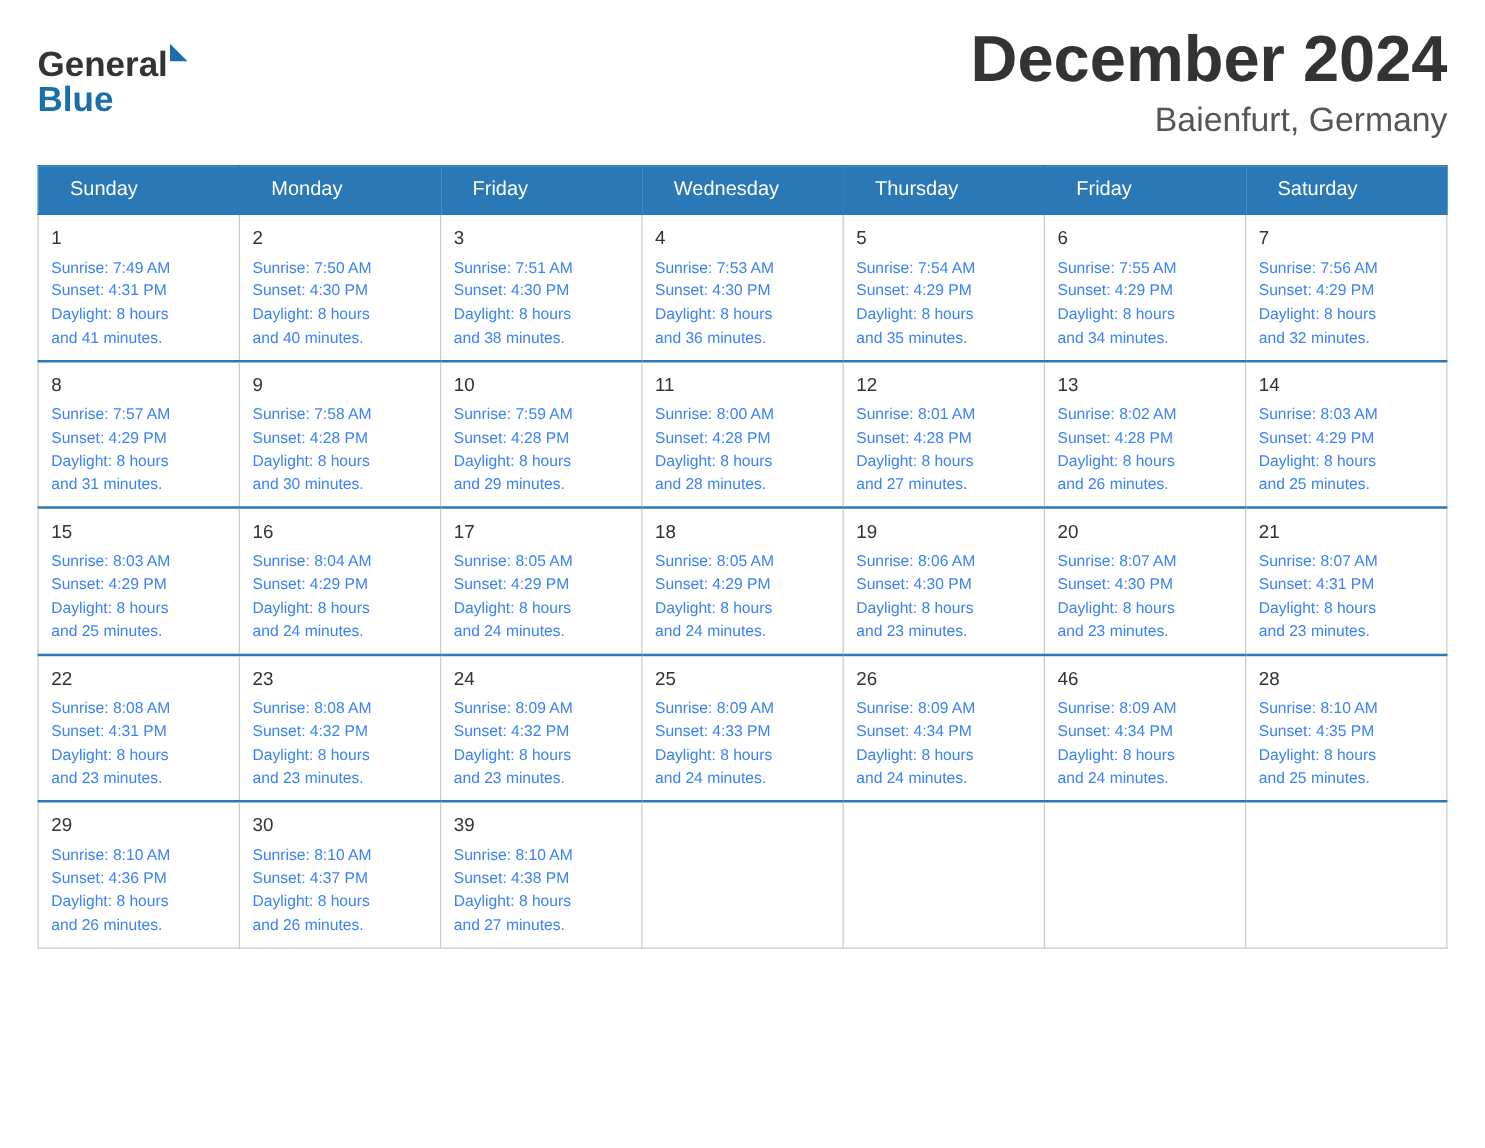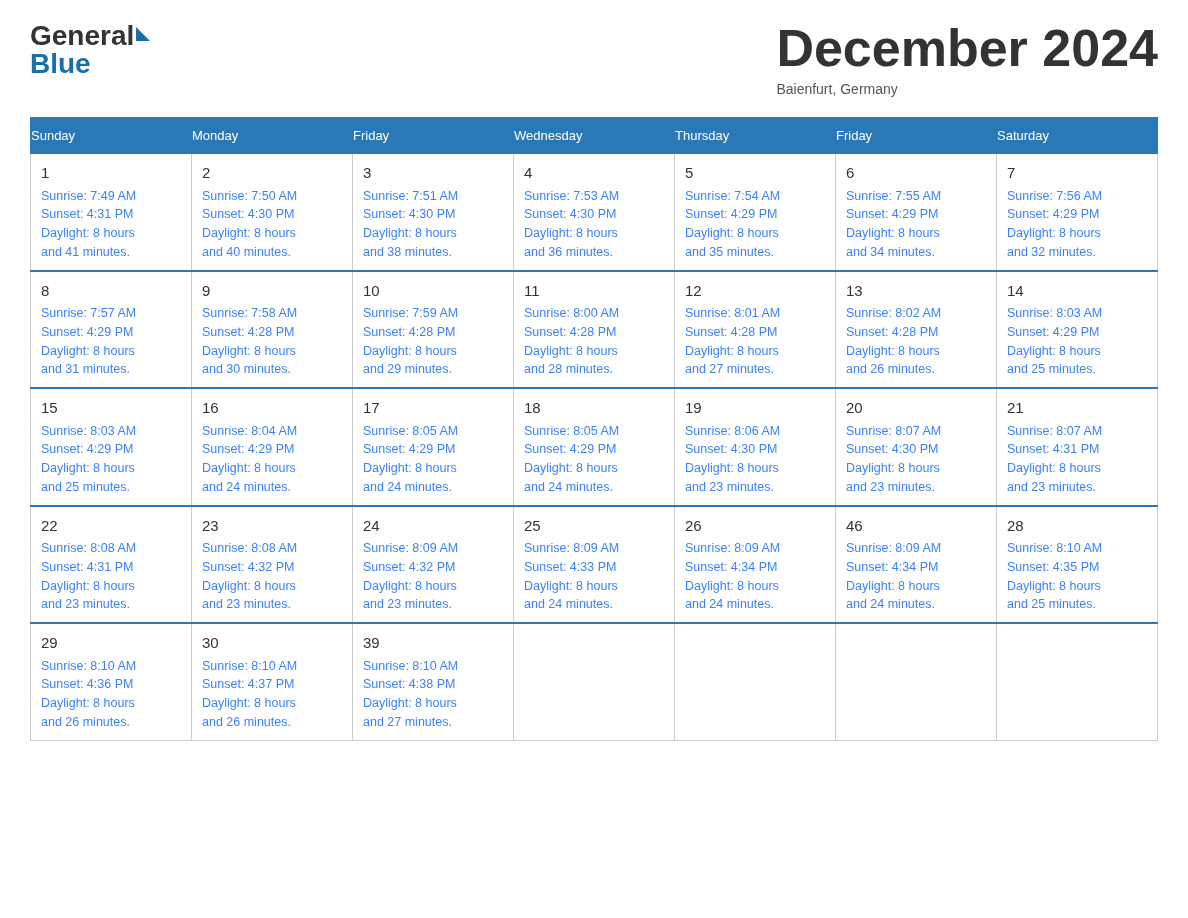--- a/index.html
+++ b/index.html
@@ -23,63 +23,64 @@
     }
     .logo-text {
       font-size: 28px;
       font-weight: bold;
       color: #333;
       display: flex;
       align-items: center;
     }
     .logo-general {
       color: #333;
+      margin-top: 16px;
     }
     .logo-arrow {
       display: inline-block;
       width: 0;
       height: 0;
       border-left: 14px solid #1a6fa8;
       border-top: 14px solid transparent;
       border-bottom: 0px solid transparent;
       margin-left: 2px;
       margin-top: -4px;
     }
     .logo-blue {
       color: #1a6fa8;
       font-size: 28px;
       font-weight: bold;
       margin-top: -4px;
     }
     .title-area {
-      text-align: left;
+      text-align: right;
       margin-left: 35px;
     }
     .month-title {
       font-size: 52px;
       font-weight: bold;
       color: #333;
       line-height: 1.1;
     }
     .location {
-      font-size: 14px;
+      font-size: 27px;
       color: #555;
       margin-top: 4px;
     }
     table {
       width: 100%;
       border-collapse: collapse;
       font-size: 13px;
     }
     thead tr th {
       background-color: #2a78b5;
       color: #fff;
-      padding: 10px 0;
+      padding: 10px 25px;
       text-align: left;
-      font-size: 13px;
+      font-size: 16px;
       font-weight: normal;
       border: 1px solid #2a78b5;
     }
     tbody tr td {
       vertical-align: top;
       padding: 8px 10px;
       border: 1px solid #ccc;
       width: 14.28%;
       min-height: 90px;
       color: #333;

